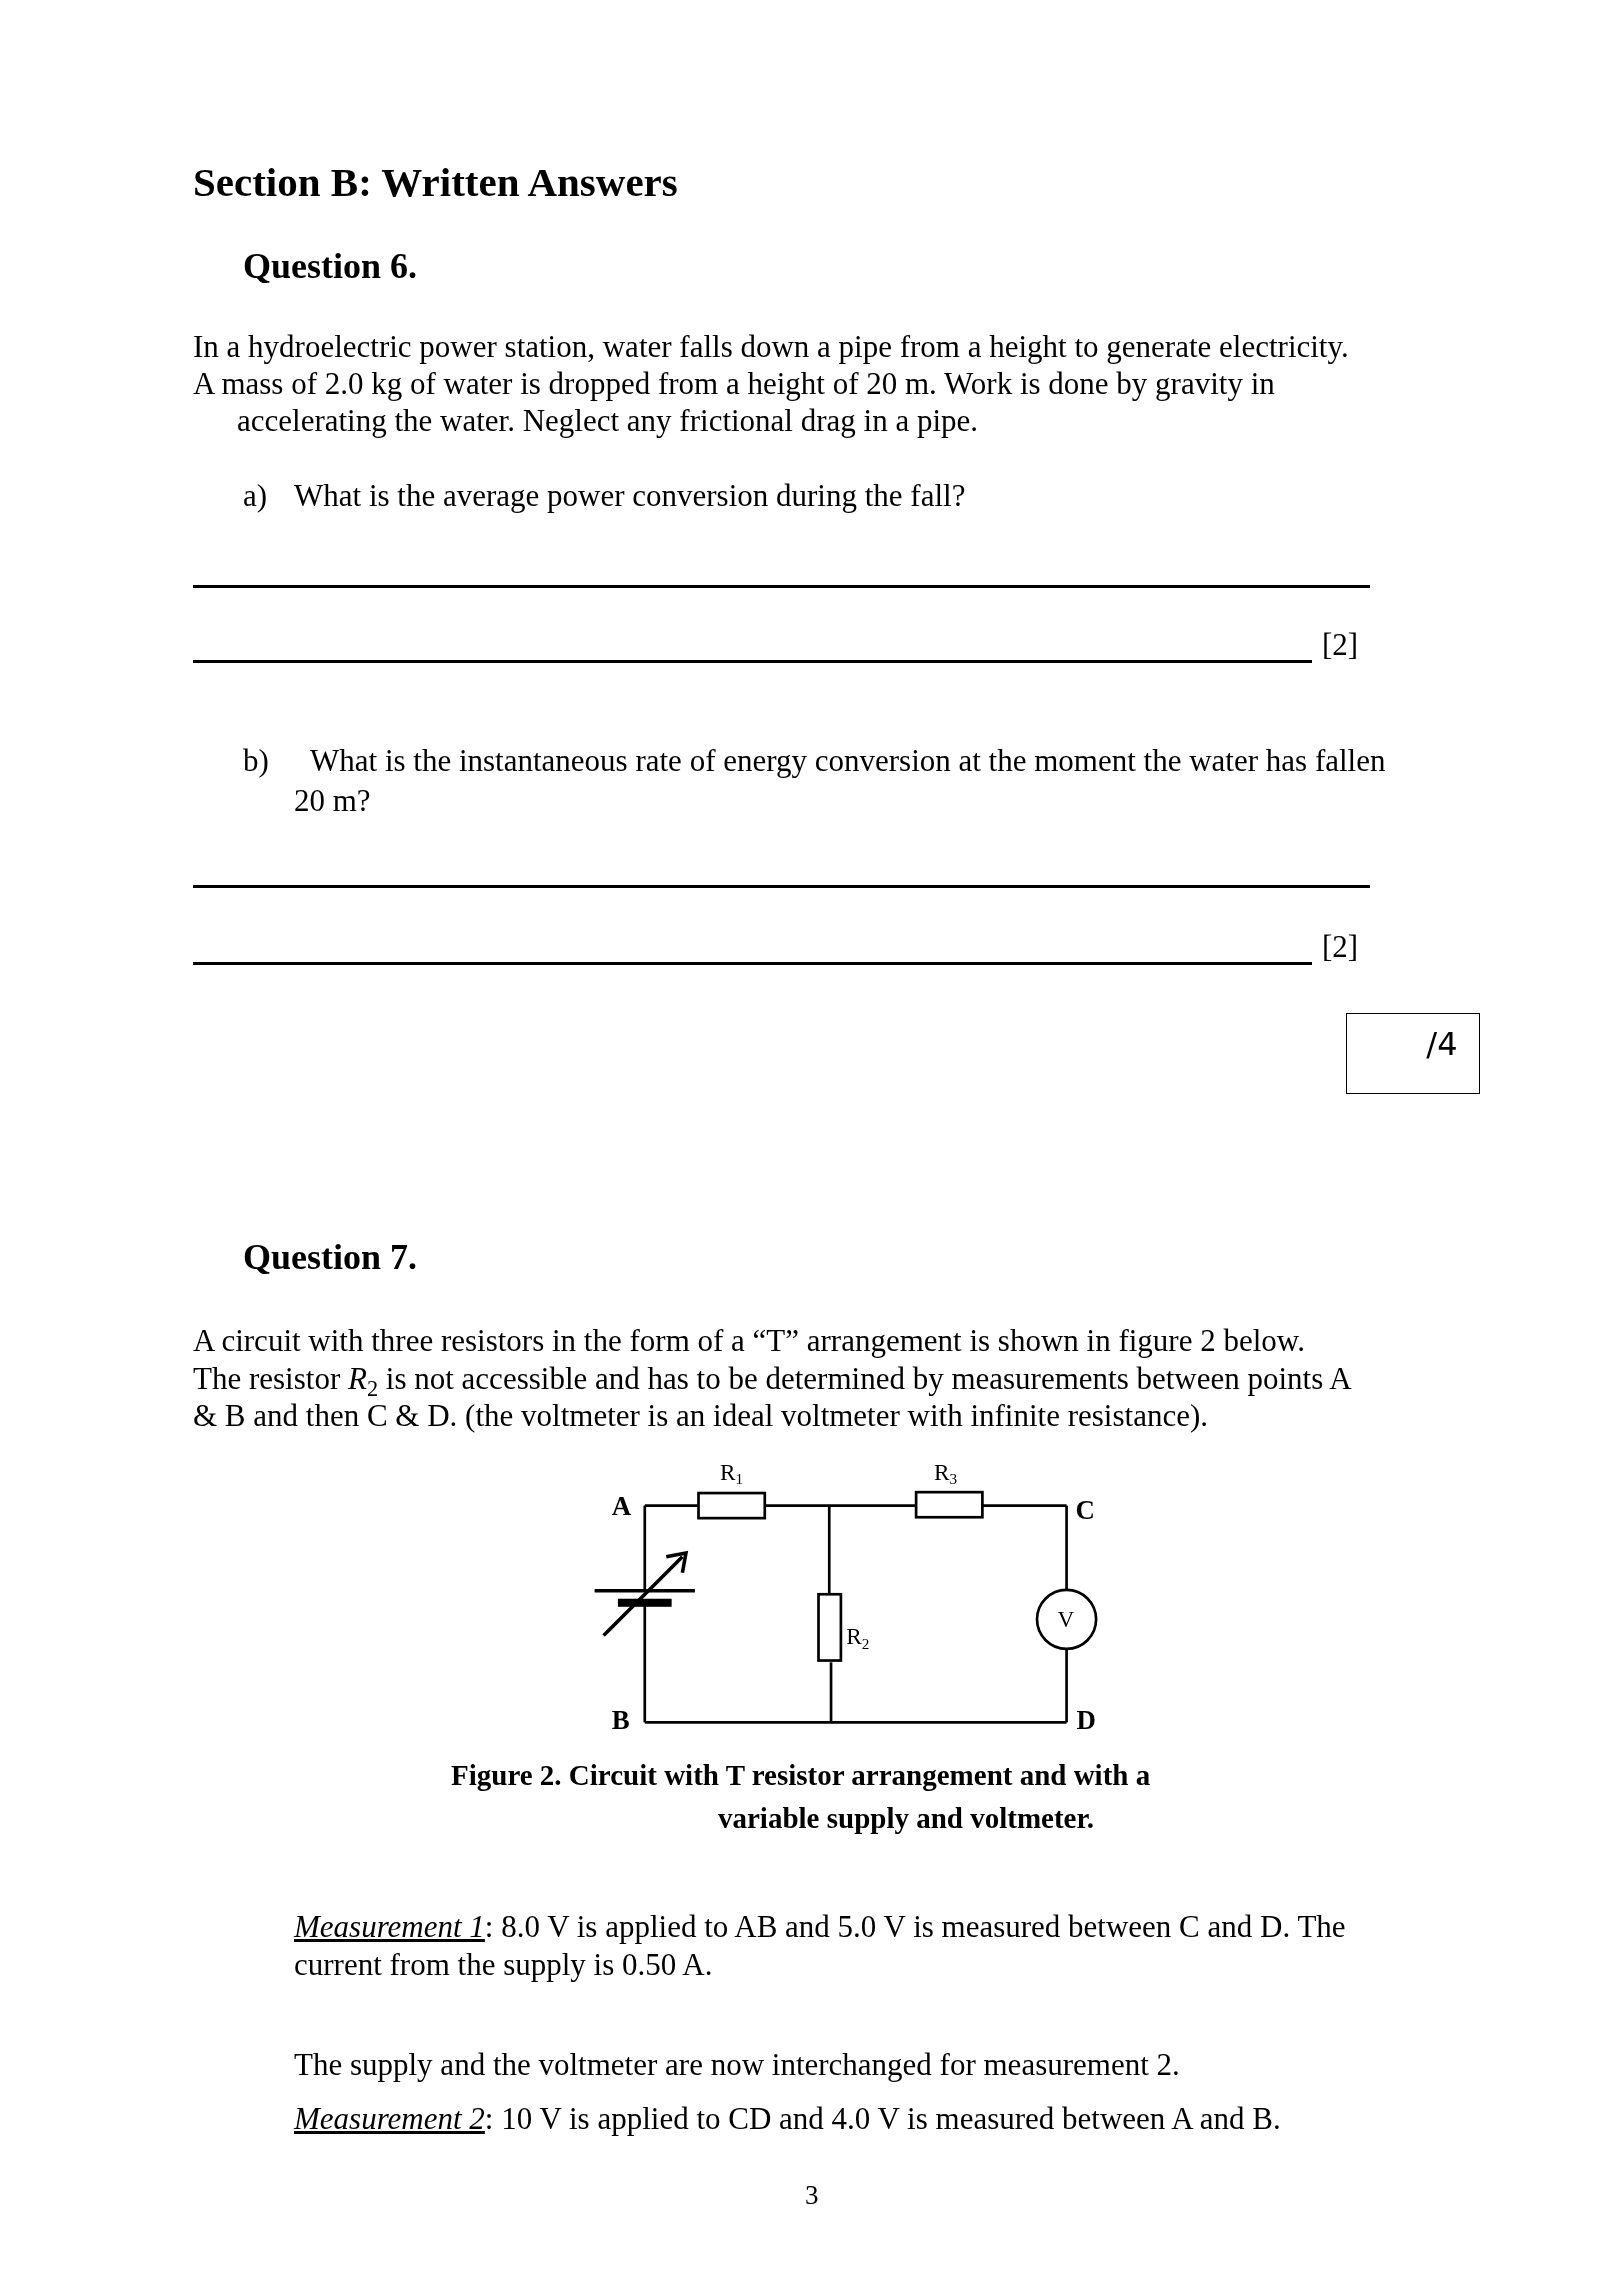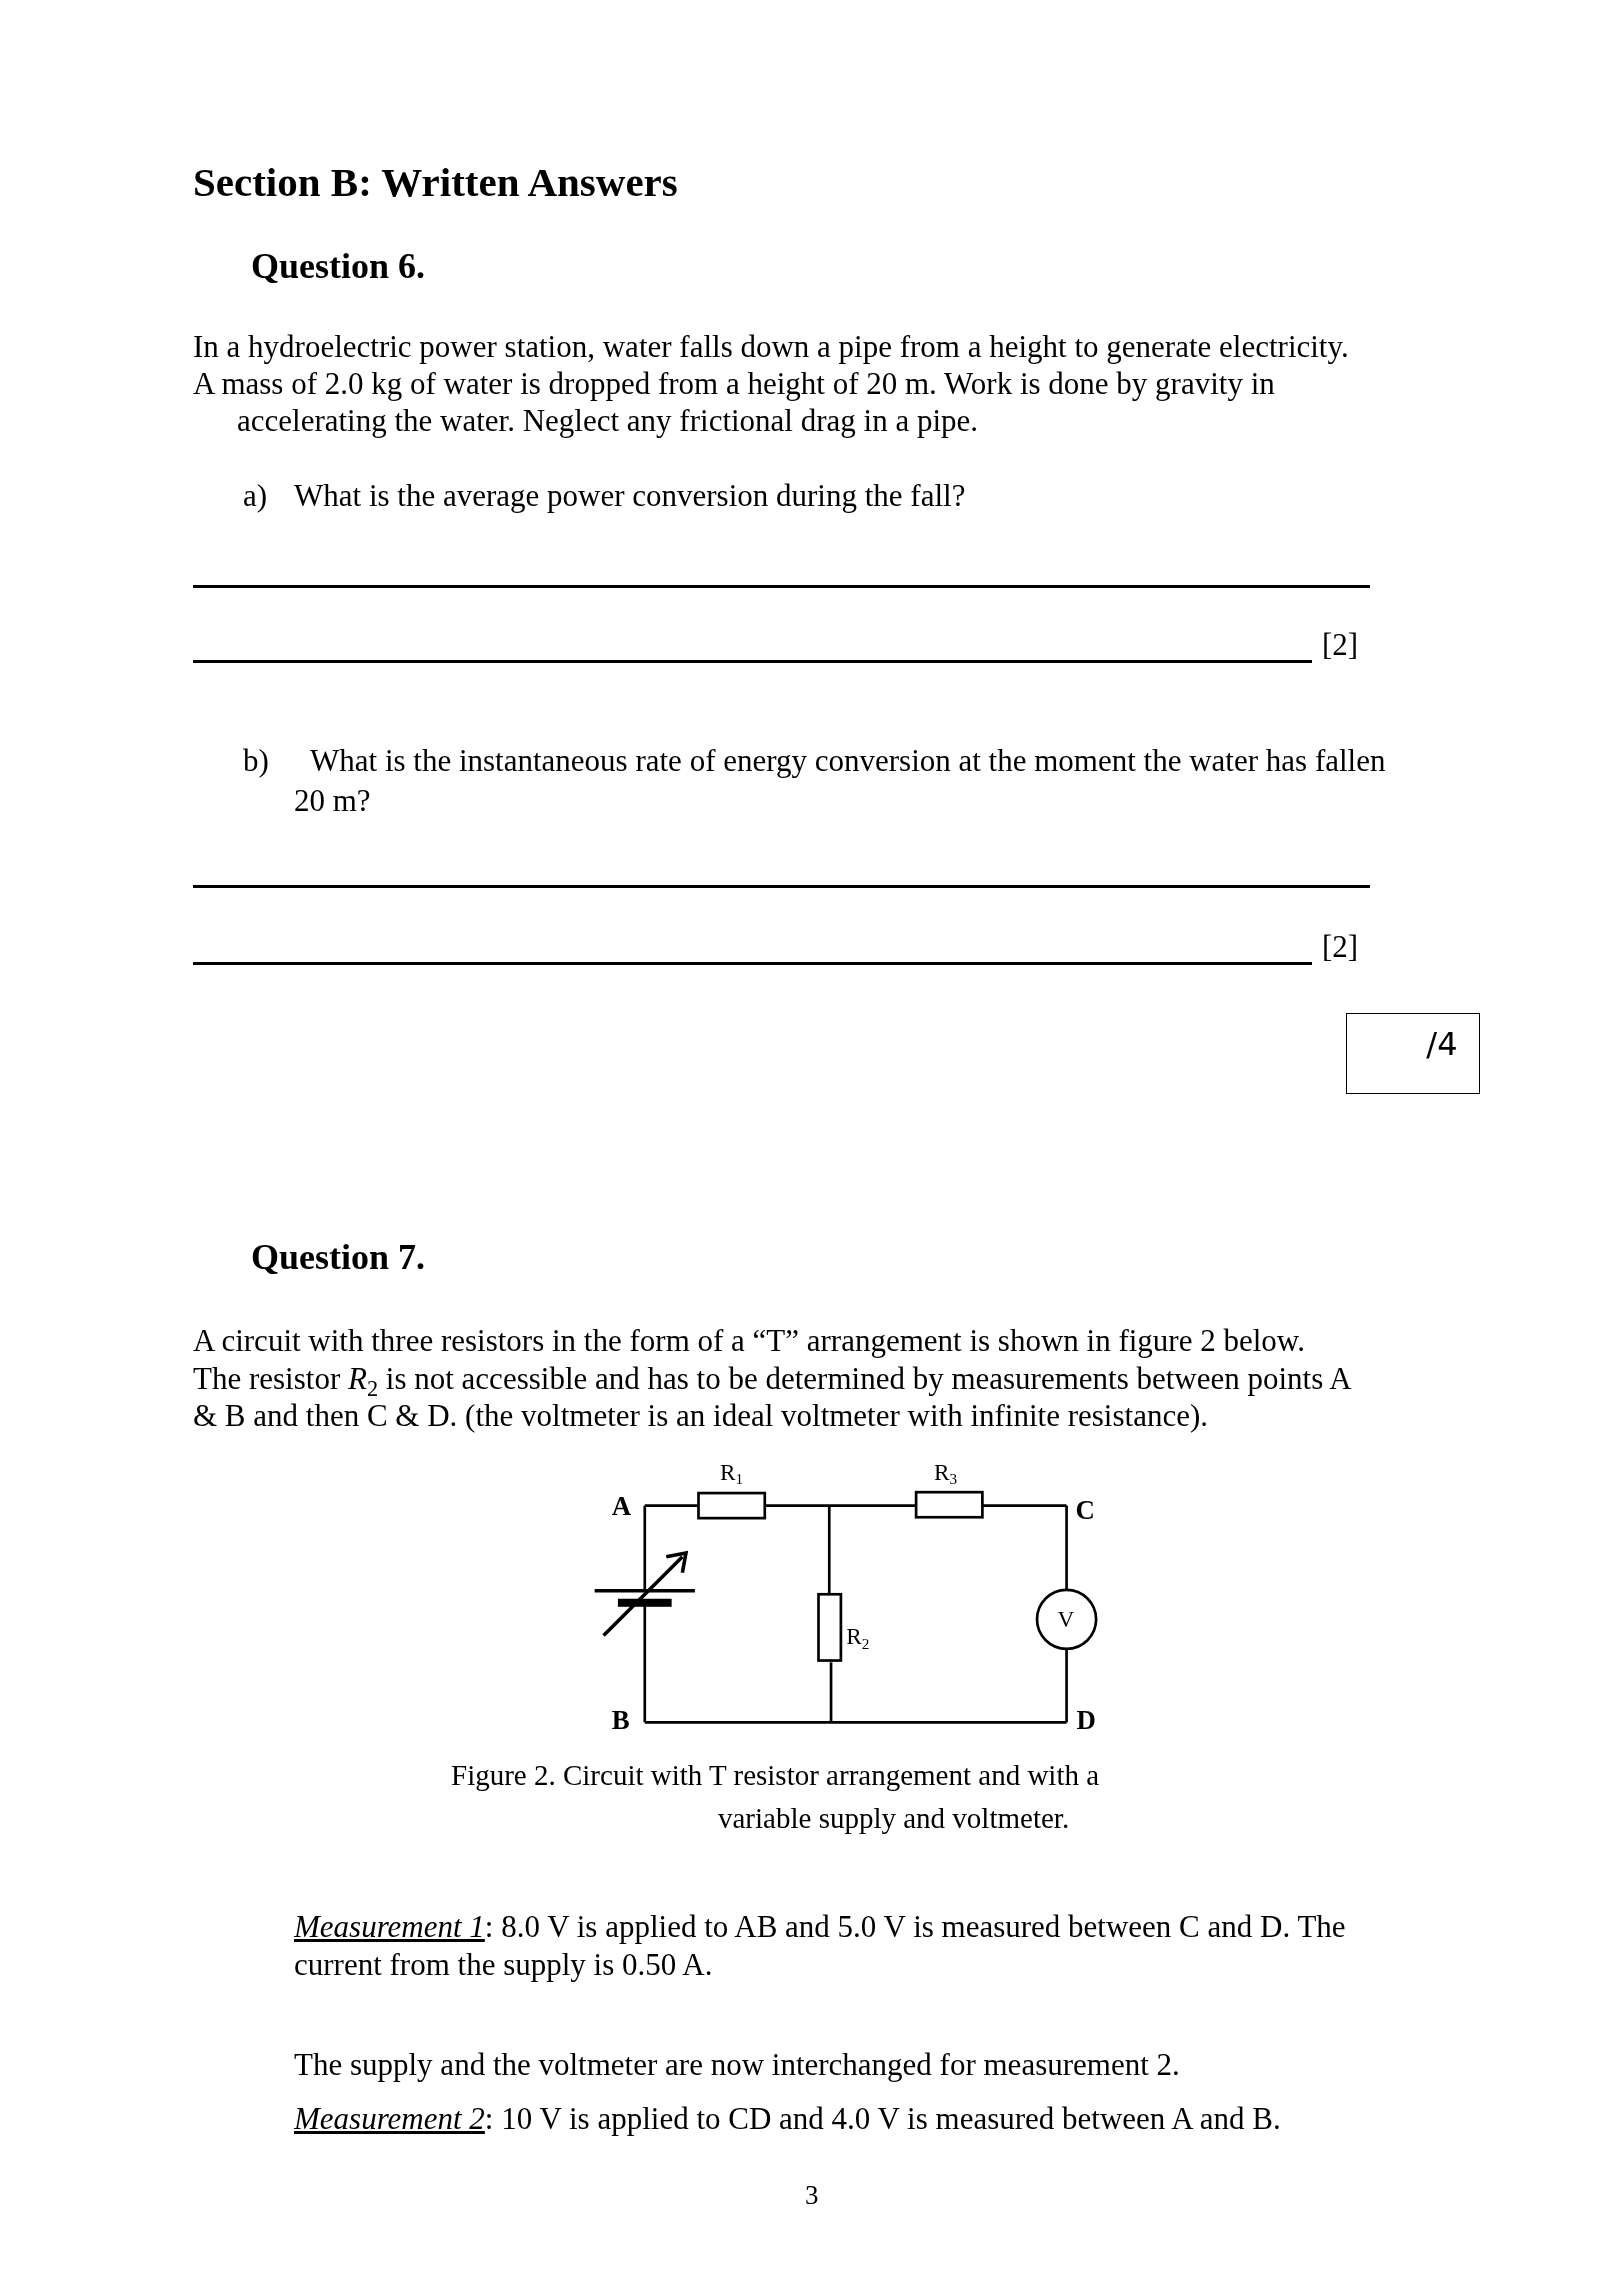--- a/index.html
+++ b/index.html
@@ -1,26 +1,26 @@
 <!DOCTYPE html>
 <html style="font-size:14.3px"><head>
 <meta charset="utf-8">
 <style>
   html, body { margin: 0; padding: 0; background: #ffffff; }
   body { width: 1620px; height: 2293px; position: relative; overflow: hidden;
          font-family: "Liberation Serif", "DejaVu Serif", serif; color: #000; }
   .abs { position: absolute; white-space: nowrap; }
   .h1 { font-weight: bold; font-size: 41px; }
-  .h2 { font-weight: bold; font-size: 36px; margin-left: 8px; }
+  .h2 { font-weight: bold; font-size: 36px; }
   .body { font-size: 31px; line-height: 38px; }
   .line { position: absolute; height: 2.7px; background: #000; }
   .mark { font-size: 31px; }
   .score-box { position: absolute; border: 1.8px solid #000; box-sizing: border-box; }
   .score-box span { position: absolute; right: 21.5px; top: 10.7px; font-family: "DejaVu Sans", sans-serif; font-size: 32px; }
-  .caption { font-weight: normal; font-size: 29px; }
+  .caption { font-weight: bold; font-size: 29px; }
   .ul { text-decoration: underline; font-style: italic; }
   .it { font-style: italic; }
   sub.r { font-size: 0.72em; font-style: normal; vertical-align: -0.3em; line-height: 0; }
   svg text { font-family: "Liberation Serif", "DejaVu Serif", serif; }
 </style>
 </head>
 <body>
 
 <div class="abs h1" style="left:193px; top:158px;">Section B: Written Answers</div>
 

